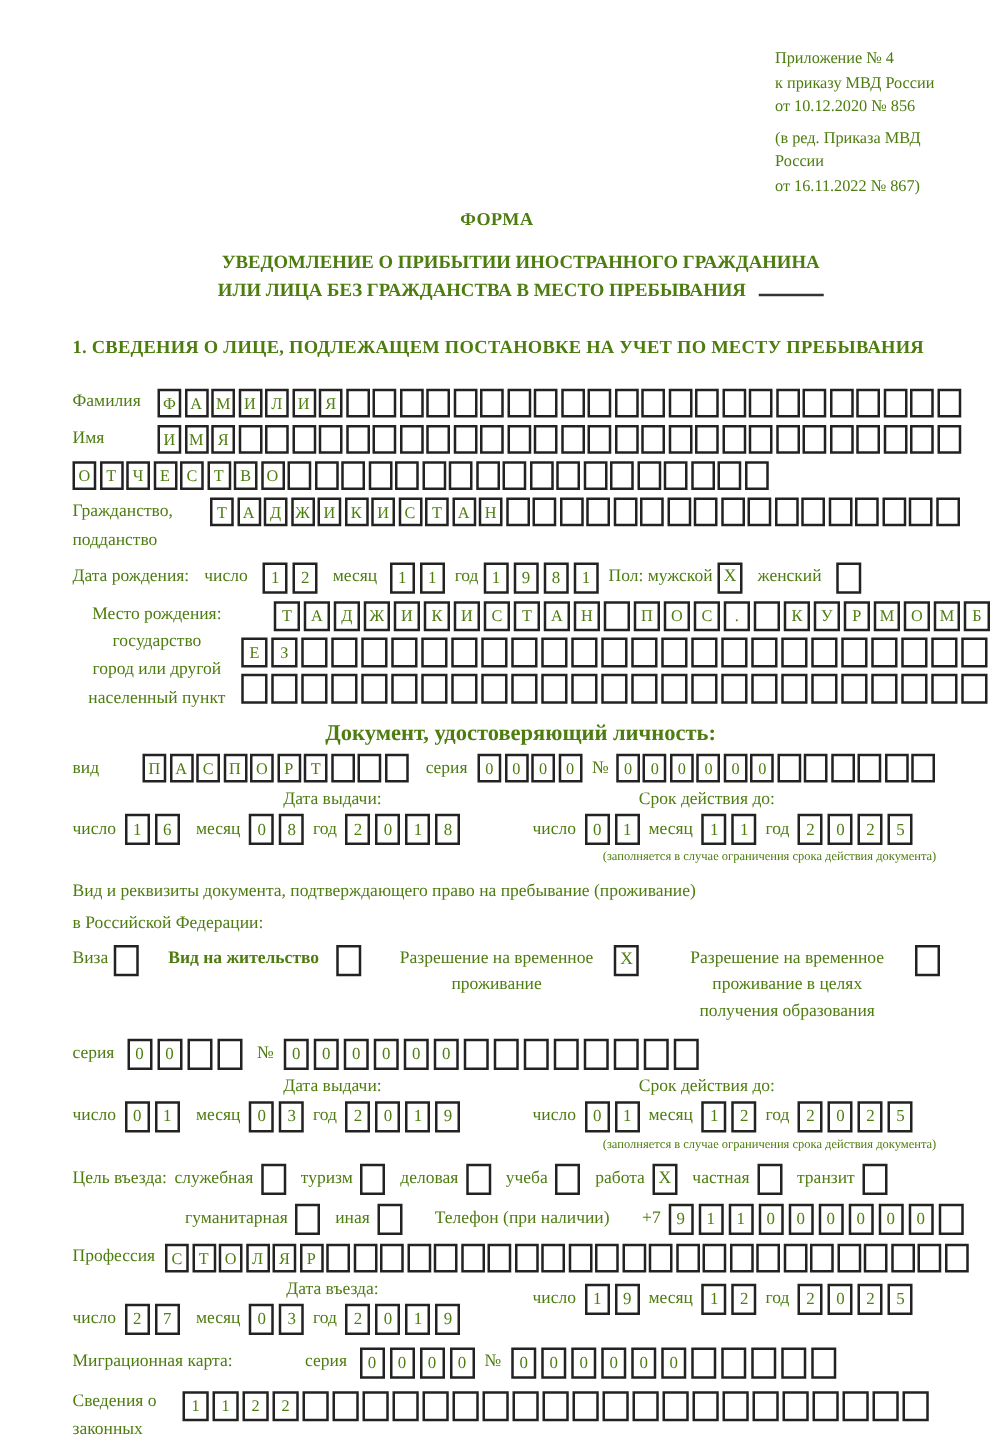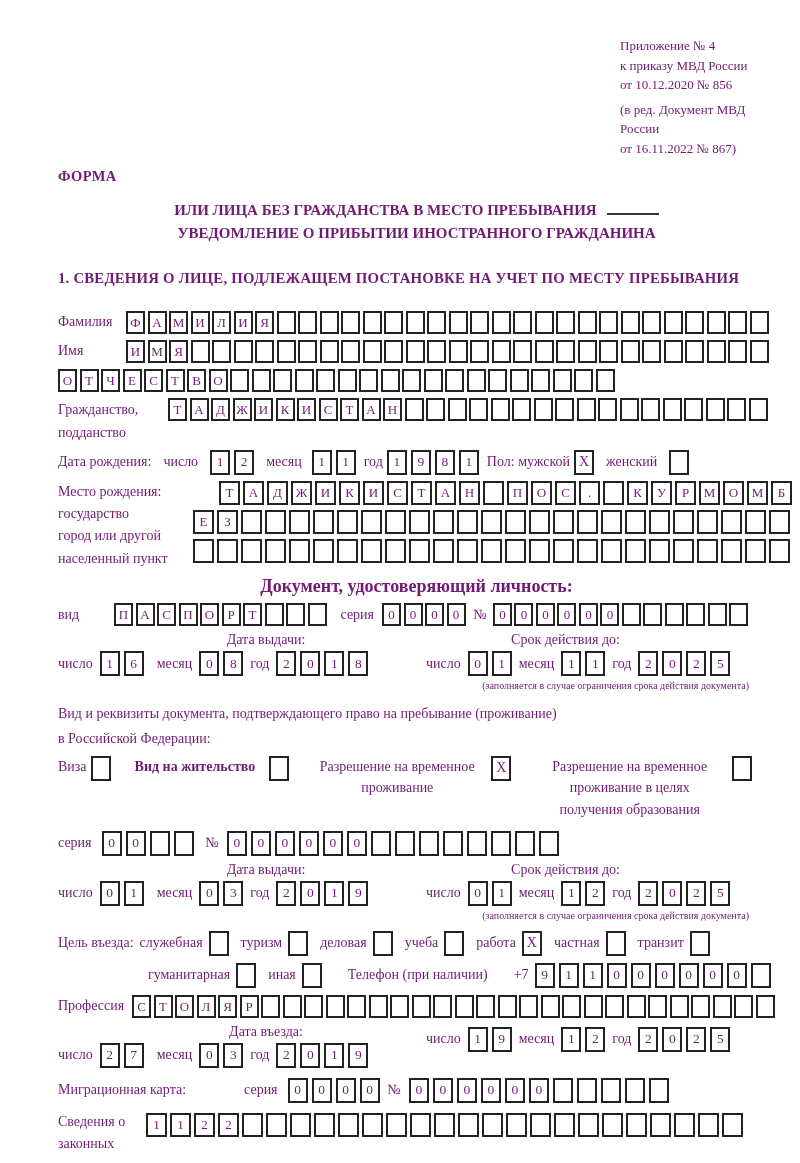--- a/index.html
+++ b/index.html
@@ -2,29 +2,29 @@
 <html><head>
 <meta charset="utf-8">
 <style>
   html,body{margin:0;padding:0;background:#fff;}
   .page{
     position:relative;
     width:800px;height:1163px;
     box-sizing:border-box;
     padding:36px 25px 12px 58px;
     background:#fff;
-    color:#701a75;
+    color:#4d7c0f;
     font-family:"Liberation Serif","DejaVu Serif",serif;
     font-size:14px;
     overflow:hidden;
   }
   
   .hdr-right{margin-left:562px;font-size:13px;line-height:1.5;}
   .hdr-right .rev{margin-top:5px;}
-  .form-label{margin-top:10px;text-align:left;padding-right:38px;font-weight:bold;font-size:14.5px;letter-spacing:.4px;}
+  .form-label{margin-top:10px;text-align:center;padding-right:38px;font-weight:bold;font-size:14.5px;letter-spacing:.4px;}
   .title{margin-top:14px;text-align:center;font-weight:bold;font-size:15px;line-height:1.55;}
   .blank-underline{display:inline-block;width:52px;border-bottom:2px solid #333;margin-left:10px;vertical-align:baseline;}
   .section-heading{margin-top:24px;font-weight:bold;font-size:14.8px;letter-spacing:.2px;}
 
   
   .frow{display:flex;align-items:center;margin-bottom:6px;}
   .frow.top{align-items:flex-start;}
   .lbl{white-space:nowrap;}
   .lbl2{display:flex;flex-direction:column;line-height:1.65;}
   .w68{width:68px;flex:none;}
@@ -89,29 +89,29 @@
 </style>
 </head>
 <body>
 
 <div class="page">
 
   <div class="hdr-right">
     <div>Приложение № 4</div>
     <div>к приказу МВД России</div>
     <div>от 10.12.2020 № 856</div>
-    <div class="rev">(в ред. Документ МВД России</div>
+    <div class="rev">(в ред. Приказа МВД России</div>
     <div>от 16.11.2022 № 867)</div>
   </div>
 
   <div class="form-label">ФОРМА</div>
 
   <div class="title">
+    <div>УВЕДОМЛЕНИЕ О ПРИБЫТИИ ИНОСТРАННОГО ГРАЖДАНИНА</div>
     <div><span>ИЛИ ЛИЦА БЕЗ ГРАЖДАНСТВА В МЕСТО ПРЕБЫВАНИЯ</span><span class="blank-underline"></span></div>
-    <div>УВЕДОМЛЕНИЕ О ПРИБЫТИИ ИНОСТРАННОГО ГРАЖДАНИНА</div>
   </div>
 
   <div class="section-heading" style="margin-bottom:24px;">1. СВЕДЕНИЯ О ЛИЦЕ, ПОДЛЕЖАЩЕМ ПОСТАНОВКЕ НА УЧЕТ ПО МЕСТУ ПРЕБЫВАНИЯ</div>
 
   <div class="frow">
     <span class="lbl w68">Фамилия</span>
     <span class="grid">
         <span class="cell">Ф</span>
         <span class="cell">А</span>
         <span class="cell">М</span>
@@ -267,21 +267,21 @@
         <span class="cell">9</span>
         <span class="cell">8</span>
         <span class="cell">1</span>
       </span>
     <span class="lbl ml8">Пол: мужской</span>
     <span class="checkbox ml4">X</span>
     <span class="lbl ml12">женский</span>
     <span class="checkbox ml12"></span>
   </div>
 
-  <div class="frow top" style="margin-top:4px;">
+  <div class="frow top" style="margin-top:4px;text-align:center;">
     <div class="col-labels bp-labels">
       <span>Место рождения:</span>
       <span>государство</span>
       <span>город или другой</span>
       <span>населенный пункт</span>
     </div>
     <div class="stack-rows">
       <div class="grid grid-w indent26">
           <span class="cell">Т</span>
           <span class="cell">А</span>

